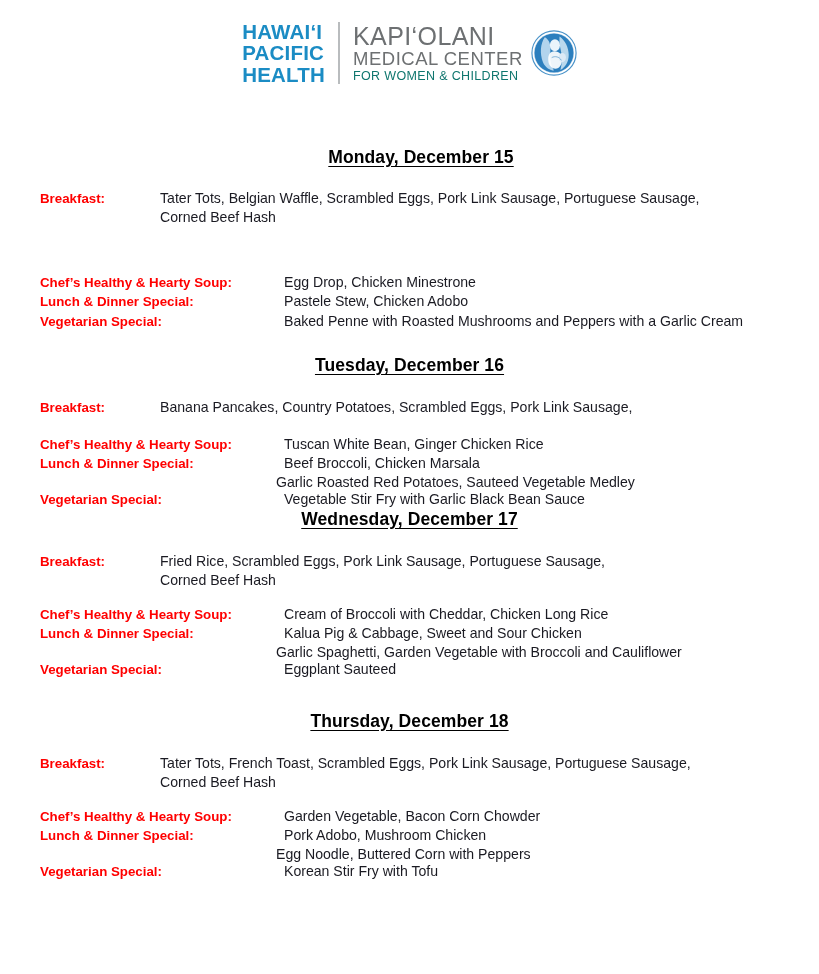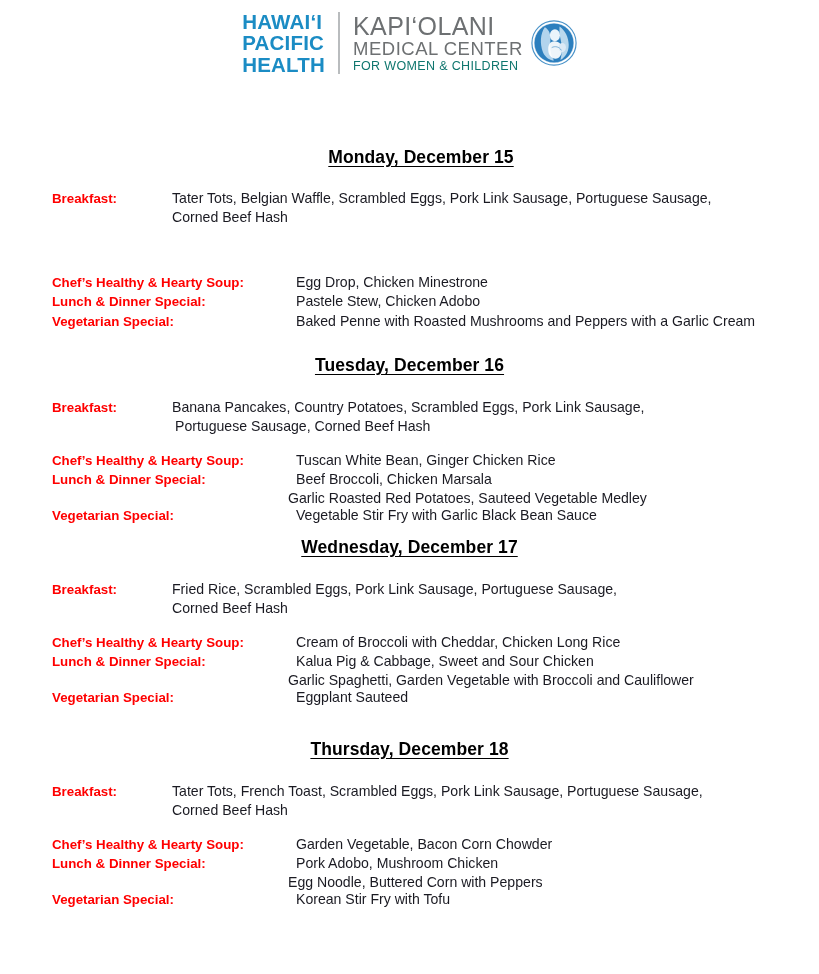--- a/index.html
+++ b/index.html
@@ -17,21 +17,21 @@
   }
 
   
   .header {
     width: 100%;
     height: 96px;
     display: flex;
     align-items: flex-start;
     justify-content: center;
     box-sizing: border-box;
-    padding-top: 10px;
+    padding-top: 20px;
   }
   .logo {
     display: flex;
     align-items: center;
     height: 66px;
   }
   .logo-hph {
     display: flex;
     flex-direction: column;
     justify-content: center;
@@ -102,21 +102,21 @@
     font-family: "Liberation Sans", sans-serif;
     font-weight: bold;
     font-size: 17.5px;
     line-height: 20px;
     color: #000000;
     text-decoration: underline;
     text-underline-offset: 3px;
     letter-spacing: 0.1px;
   }
 
-  .rows { margin: 12px; padding: 0; }
+  .rows { margin: 0; padding: 0; }
 
   .row {
     display: flex;
     align-items: flex-start;
     line-height: 19.5px;
   }
   .lbl {
     color: #ff0000;
     font-weight: bold;
     font-size: 13.3px;
@@ -210,21 +210,20 @@
   <div class="day-block">
     <div class="day-title" style="margin-top:24px;">Tuesday, December 16</div>
 
     <div class="rows bk" style="margin-top:23px;">
       <div class="row">
         <div class="lbl">Breakfast:</div>
         <div class="val">Banana Pancakes, Country Potatoes, Scrambled Eggs, Pork Link Sausage,</div>
       </div>
       <div class="sub-row">
         <div class="spacer" style="width:163px;"></div>
-        <div class="val cont">Portuguese Sausage, Corned Beef Hash</div>
       </div>
     </div>
 
     <div class="rows lm" style="margin-top:17px;">
       <div class="row">
         <div class="lbl">Chef’s Healthy &amp; Hearty Soup:</div>
         <div class="val">Tuscan White Bean, Ginger Chicken Rice</div>
       </div>
       <div class="row">
         <div class="lbl">Lunch &amp; Dinner Special:</div>

